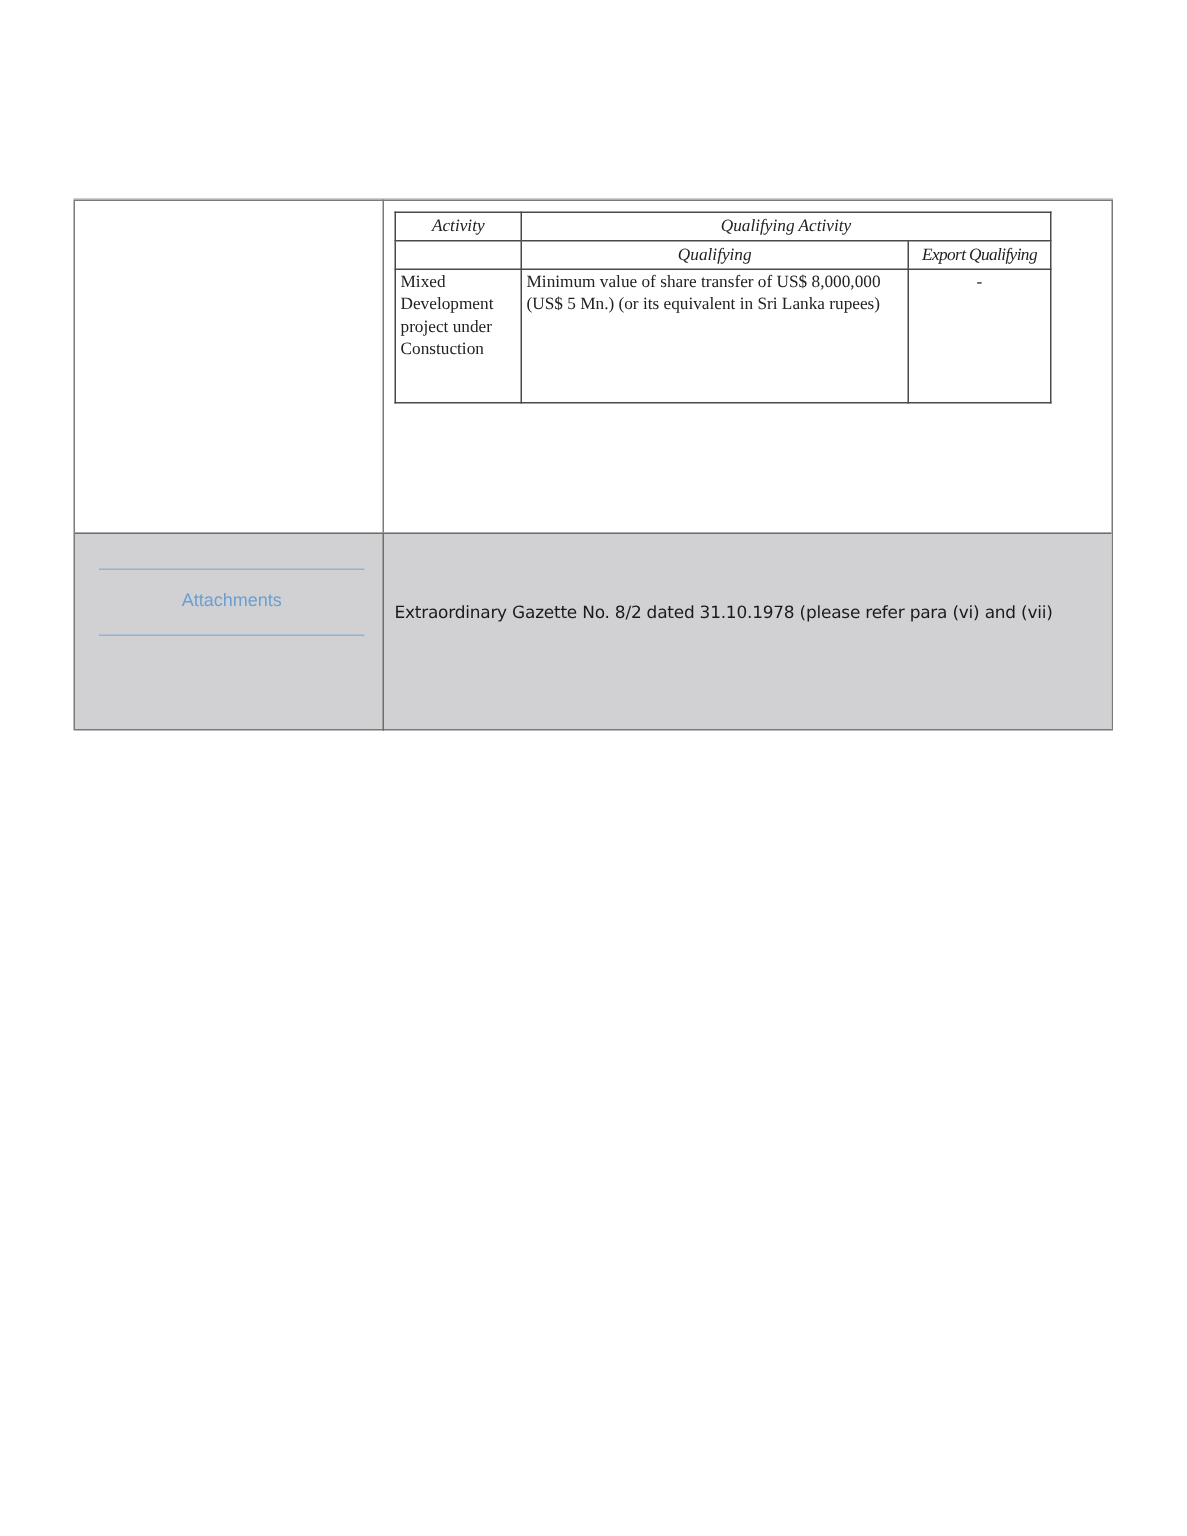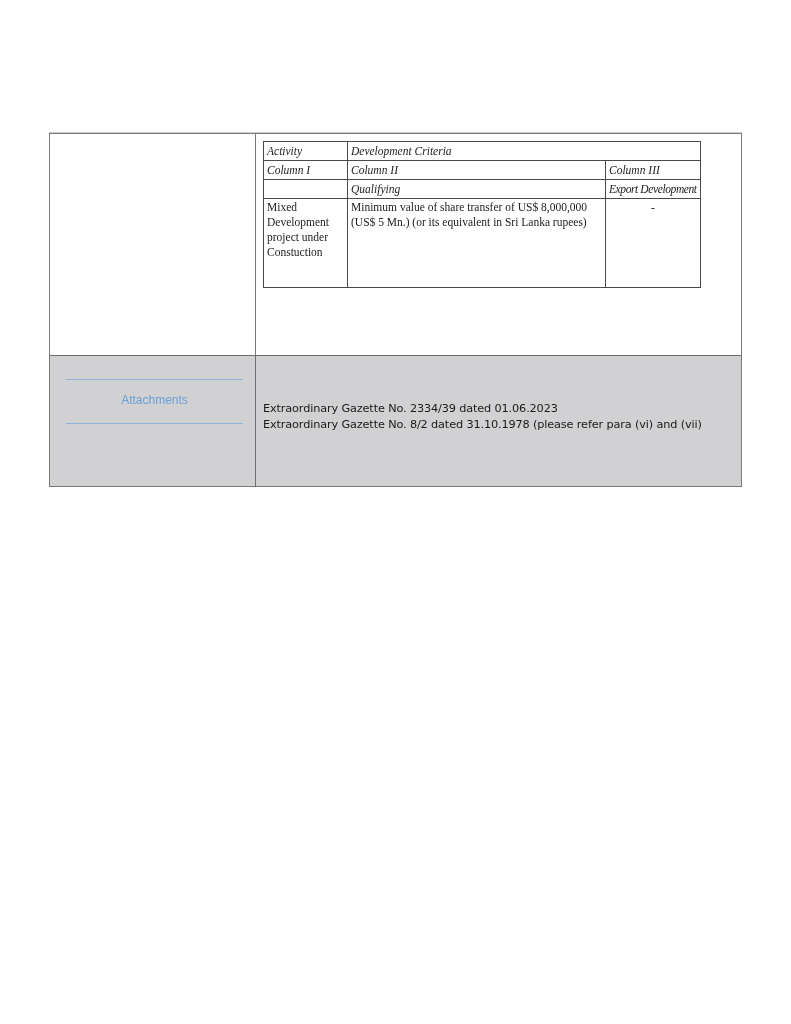--- a/index.html
+++ b/index.html
@@ -18,64 +18,58 @@
   .attach-label { position: absolute; left: 0; top: 14px; width: 177px; text-align: center;
                   font-family: "Liberation Sans", sans-serif; font-size: 12px; color: #6a9fd4; }
   .attach-text { position: absolute; left: 213px; top: 45px; width: 470px;
                  font-family: "DejaVu Sans", sans-serif; font-size: 11.3px; line-height: 16px; color: #1a1a1a; letter-spacing: -0.15px; }
   .attach-text div { white-space: nowrap; }
 
   .img-box { position: absolute; left: 257px; top: 135px; width: 448px; height: 170px; background: #fff; }
   table.qc { position: absolute; left: 263px; top: 141px; border-collapse: collapse;
              font-family: "Liberation Serif", serif; font-size: 11.5px; color: #222; }
   table.qc td { border: 1px solid #4a4a4a; padding: 1px 3px; vertical-align: top; }
-  table.qc .hd { font-style: italic; height: 18px; line-height: 18px; padding: 0 3px; }
+  table.qc .hd { font-style: italic; text-align: center; height: 18px; line-height: 18px; padding: 0 3px; }
   table.qc .c1 { width: 77px; }
   table.qc .c2 { width: 251px; }
   table.qc .c3 { width: 88px; }
   table.qc .body-row td { height: 86px; line-height: 15px; padding-top: 1px; }
   table.qc .center { text-align: center; }
   table.qc .exp { letter-spacing: -0.4px; white-space: nowrap; }
 </style>
 </head>
 <body>
 
 <div class="outer-top-light"></div>
 <div class="outer"></div>
 <div class="vdiv"></div>
 
 <div class="img-box"></div>
 <table class="qc">
   <tbody>
       <tr>
     <td class="hd c1">Activity</td>
-    <td class="hd" colspan="2">Development Criteria</td>
-  </tr>
-  <tr>
-    <td class="hd c1">Column I</td>
-    <td class="hd c2">Column II</td>
-    <td class="hd c3">Column III</td>
+    <td class="hd" colspan="2">Qualifying Activity</td>
   </tr>
   <tr>
     <td class="hd c1"></td>
     <td class="hd c2">Qualifying</td>
-    <td class="hd c3 exp">Export Development</td>
+    <td class="hd c3 exp">Export Qualifying</td>
   </tr>
   <tr class="body-row">
     <td class="c1">Mixed Development project under Constuction</td>
     <td class="c2">Minimum value of share transfer of US$ 8,000,000 (US$ 5 Mn.) (or its equivalent in Sri Lanka rupees)</td>
     <td class="c3 center">-</td>
   </tr>
 </tbody>
   </table>
 
 <div class="row2">
   <div class="row2-vdiv"></div>
   <div class="attach-label-wrap">
     <div class="attach-line top"></div>
     <div class="attach-label">Attachments</div>
     <div class="attach-line bot"></div>
   </div>
   <div class="attach-text">
-    <div>Extraordinary Gazette No. 2334/39 dated 01.06.2023</div>
     <div>Extraordinary Gazette No. 8/2 dated 31.10.1978 (please refer para (vi) and (vii)</div>
   </div>
 </div>
 
 </body></html>

